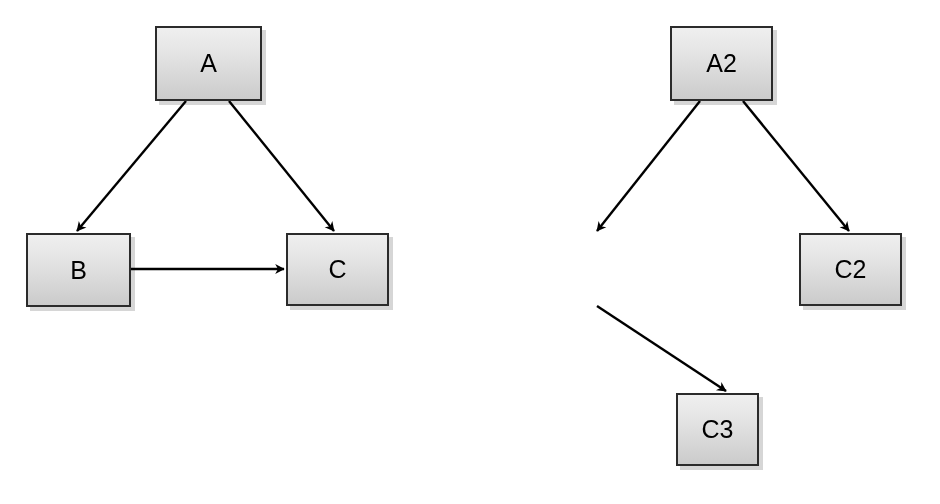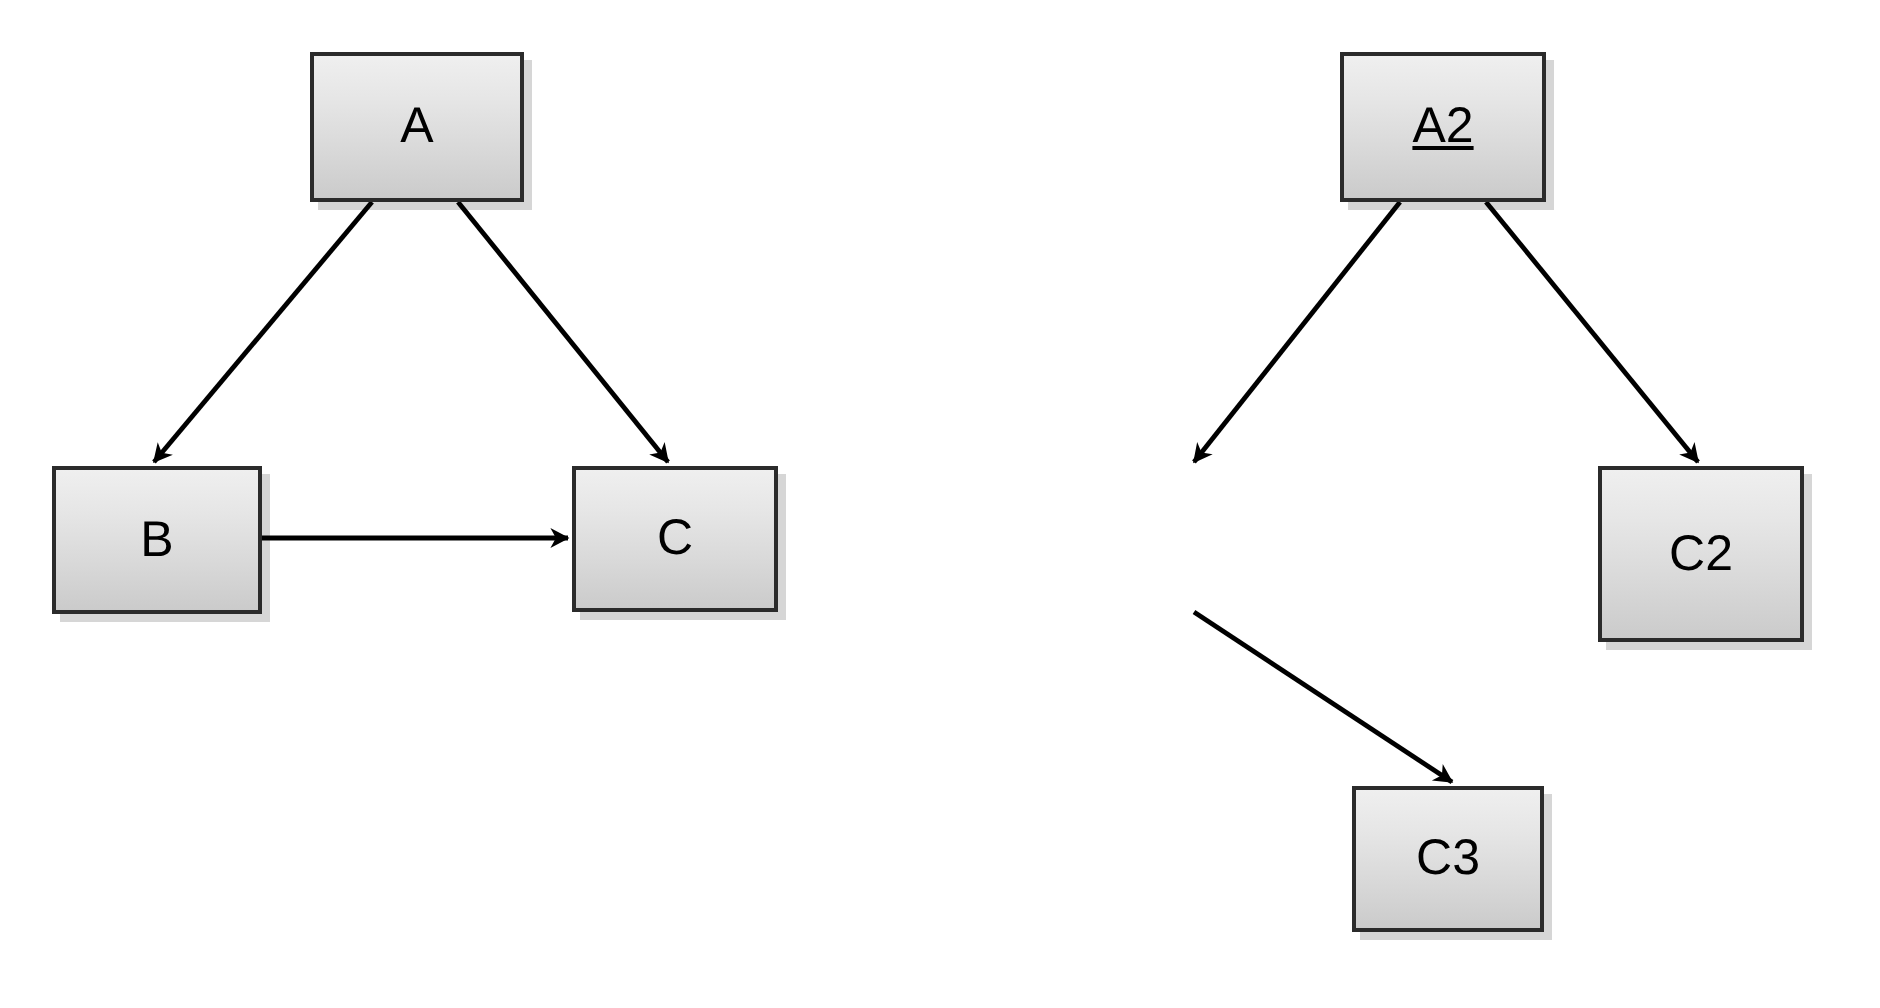--- a/index.html
+++ b/index.html
@@ -67,23 +67,23 @@
 
   <div class="node" style="left: 155px; top: 26px; width: 107px; height: 75px;">
     <span class="node-label">A</span>
   </div>
   <div class="node" style="left: 26px; top: 233px; width: 105px; height: 74px;">
     <span class="node-label">B</span>
   </div>
   <div class="node" style="left: 286px; top: 233px; width: 103px; height: 73px;">
     <span class="node-label">C</span>
   </div>
-  <div class="node" style="left: 670px; top: 26px; width: 103px; height: 75px; text-decoration: underline;">
+  <div class="node" style="left: 670px; top: 26px; width: 103px; height: 75px;">
     <span class="node-label">A2</span>
   </div>
-  <div class="node" style="left: 799px; top: 233px; width: 103px; height: 88px;">
+  <div class="node" style="left: 799px; top: 233px; width: 103px; height: 73px;">
     <span class="node-label">C2</span>
   </div>
-  <div class="node" style="left: 676px; top: 393px; width: 96px; height: 73px;">
+  <div class="node" style="left: 676px; top: 393px; width: 83px; height: 73px;">
     <span class="node-label">C3</span>
   </div>
 
 </div>
 
 </body></html>

